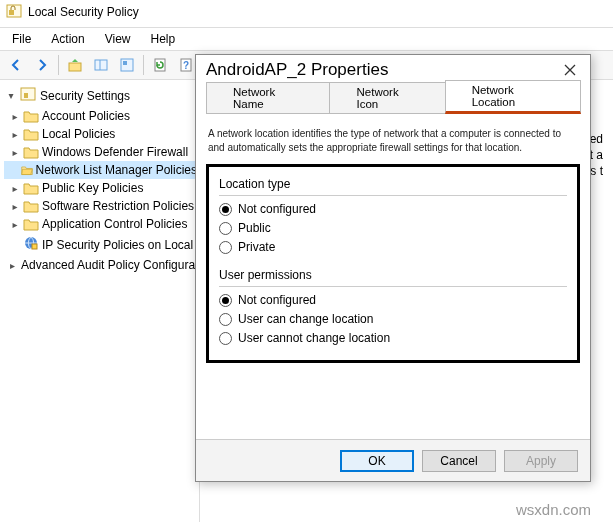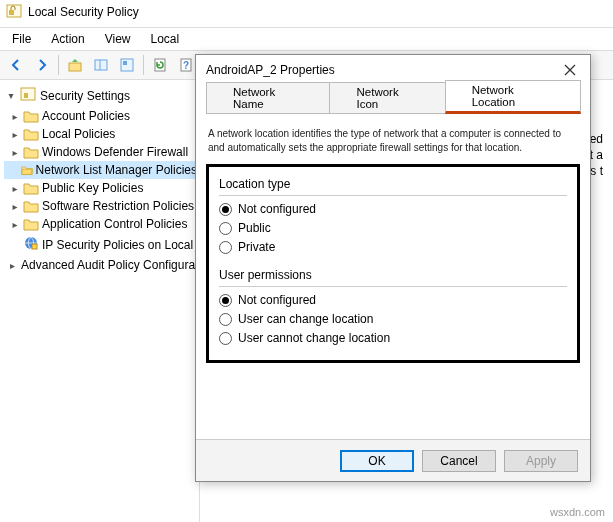--- a/index.html
+++ b/index.html
@@ -71,38 +71,38 @@
   .expander { width:10px; text-align:center; color:#555; font-size:10px; }
   .folder-icon { width:16px; height:14px; }
   .right-pane {
     flex:1;
     padding: 8px 10px;
     font-size: 12px;
     overflow:hidden;
     white-space: nowrap;
   }
   .watermark {
-    position:absolute; bottom:4px; right:8px;
-    font-size:11px; color:#999;
+    position:absolute; bottom:4px; right:22px;
+    font-size:15px; color:#999;
   }
   
   .dialog {
     position:absolute;
     left:195px; top:54px;
     width:396px; height:428px;
     background:#fff;
     border:1px solid #888;
     box-shadow: 2px 2px 10px rgba(0,0,0,0.25);
     display:flex; flex-direction:column;
   }
   .dlg-title {
     height:30px;
     display:flex; align-items:center; justify-content:space-between;
     padding:0 6px 0 10px;
-    font-size:12px;
+    font-size:17px;
     text-align:center;
   }
   .dlg-close { width:28px; height:22px; display:flex; align-items:center; justify-content:center; }
   .dlg-body { flex:1; padding: 6px 10px 10px 10px; position:relative; }
   .tabs {
     display:flex; gap:0; align-items:flex-end;
     height:23px;
     border-bottom:1px solid #bbb;
     margin-bottom:8px;
   }
@@ -163,21 +163,21 @@
       <path d="M5 7 V5 a2 2 0 0 1 4 0 V7" fill="none" stroke="#a07c1f" stroke-width="1"></path>
     </svg>
   </span>
   <span>Local Security Policy</span>
 </div>
 
 <div class="menubar">
   <span>File</span>
   <span>Action</span>
   <span>View</span>
-  <span>Local</span>
+  <span>Help</span>
 </div>
 
 <div class="toolbar">
   <div class="tb-btn">
     <svg width="16" height="16" viewBox="0 0 16 16">
         <path d="M10 3 L5 8 L10 13" fill="none" stroke="#1e73d6" stroke-width="2"></path>
       </svg>
   </div>
   <div class="tb-btn">
     <svg width="16" height="16" viewBox="0 0 16 16">

